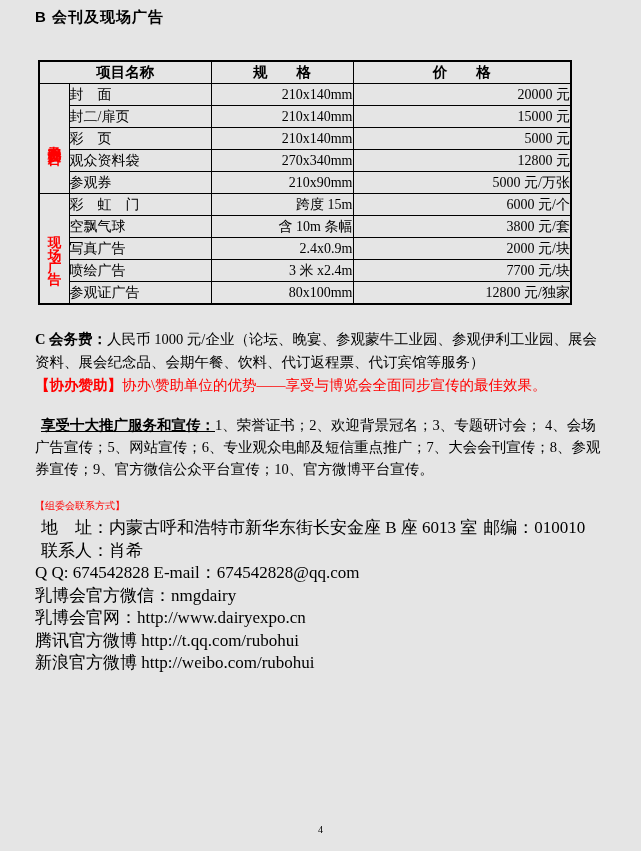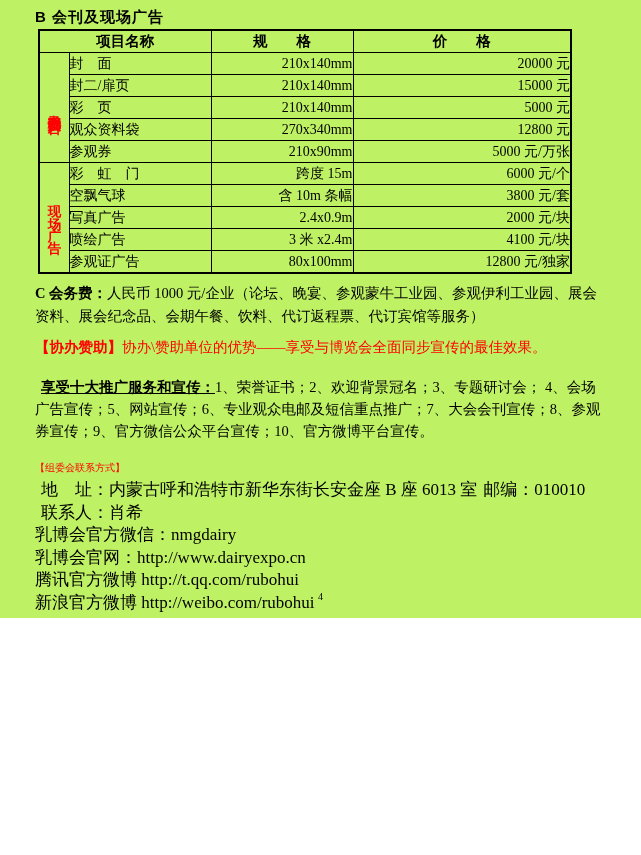--- a/index.html
+++ b/index.html
@@ -1,31 +1,31 @@
 <!DOCTYPE html>
 <html><head>
 <meta charset="utf-8">
 <style>
   html,body{margin:0;padding:0;background:#ffffff;}
   .page{
     position:relative;
-    width:641px;height:618px;
-    background:#bef264;
+    width:641px;height:851px;
+    background:#e5e5e5;
     font-family:"Liberation Serif","DejaVu Serif",serif;
     color:#000;
     overflow:hidden;
   }
   .content{padding:8px 36px 0 35px;}
   .doc-title{
     font-size:15px;font-weight:bold;letter-spacing:1px;
     font-family:"Liberation Sans","DejaVu Sans",sans-serif;
   }
   table.price-table{
     border-collapse:collapse;
-    margin-top:2px;margin-left:3px;
+    margin-top:33px;margin-left:3px;
     width:534px;
     table-layout:fixed;
     font-size:14px;
   }
   table.price-table td{
     border:1px solid #000;
     height:21px;
     padding:0;
     line-height:1.1;
     overflow:hidden;
@@ -49,23 +49,23 @@
     font-family:"Liberation Sans","DejaVu Sans",sans-serif;
     font-size:13.5px;
     line-height:1;
   }
   .vtext.spread{letter-spacing:12px;}
   .vtext.tight{letter-spacing:1px;}
   td.item-cell{padding-left:26px;text-align:left;}
   td.spec-cell{text-align:right;}
   td.price-cell{padding-left:30px;text-align:right;}
   .para{font-size:14.5px;line-height:23px;}
-  .sec-fee{margin-top:8px;}
+  .sec-fee{margin-top:23px;}
   .b{font-weight:bold;}
-  .sec-sponsor{margin-top:8px;color:#ff0000;line-height:22px;}
+  .sec-sponsor{margin-top:0;color:#ff0000;line-height:22px;}
   .sec-promotion{margin-top:18px;line-height:22px;text-indent:6px;}
   .u-b{font-weight:bold;text-decoration:underline;}
   .sec-contact{margin-top:14px;}
   .contact-heading{color:#ff0000;font-size:10px;line-height:23px;}
   .c-line{font-size:17px;line-height:22.5px;white-space:nowrap;}
   .ind{text-indent:6px;}
   .addr-row{display:flex;}
   .addr-row .post{margin-left:auto;padding-right:30px;}
   .page-number{
     position:absolute;bottom:16px;left:0;right:0;
@@ -137,21 +137,21 @@
           <td class="price-cell">3800 元/套</td>
         </tr>
         <tr>
           <td class="item-cell">写真广告</td>
           <td class="spec-cell">2.4x0.9m</td>
           <td class="price-cell">2000 元/块</td>
         </tr>
         <tr>
           <td class="item-cell">喷绘广告</td>
           <td class="spec-cell">3 米 x2.4m</td>
-          <td class="price-cell">4100 元/块</td>
+          <td class="price-cell">7700 元/块</td>
         </tr>
         <tr>
           <td class="item-cell">参观证广告</td>
           <td class="spec-cell">80x100mm</td>
           <td class="price-cell">12800 元/独家</td>
         </tr>
       </tbody>
     </table>
 
     <div class="para sec-fee"><span class="b">C 会务费：</span><span>人民币 1000 元/企业（论坛、晚宴、参观蒙牛工业园、参观伊利工业园、展会资料、展会纪念品、会期午餐、饮料、代订返程票、代订宾馆等服务）</span></div>
@@ -160,20 +160,21 @@
 
     <div class="para sec-promotion"><span class="u-b">享受十大推广服务和宣传：</span><span>1、荣誉证书；2、欢迎背景冠名；3、专题研讨会； 4、会场广告宣传；5、网站宣传；6、专业观众电邮及短信重点推广；7、大会会刊宣传；8、参观券宣传；9、官方微信公众平台宣传；10、官方微博平台宣传。</span></div>
 
     <div class="sec-contact">
       <div class="contact-heading">【组委会联系方式】</div>
       <div class="c-line ind addr-row">
         <span>地　址：内蒙古呼和浩特市新华东街长安金座 B 座 6013 室</span>
         <span class="post">邮编：010010</span>
       </div>
       <div class="c-line ind">联系人：肖希</div>
+      <div class="c-line">Q Q: 674542828 E-mail：674542828@qq.com</div>
       <div class="c-line">乳博会官方微信：nmgdairy</div>
       <div class="c-line">乳博会官网：http://www.dairyexpo.cn</div>
       <div class="c-line">腾讯官方微博 http://t.qq.com/rubohui</div>
       <div class="c-line">新浪官方微博 http://weibo.com/rubohui</div>
     </div>
 
   </div>
 
   <div class="page-number">4</div>
 </div>

